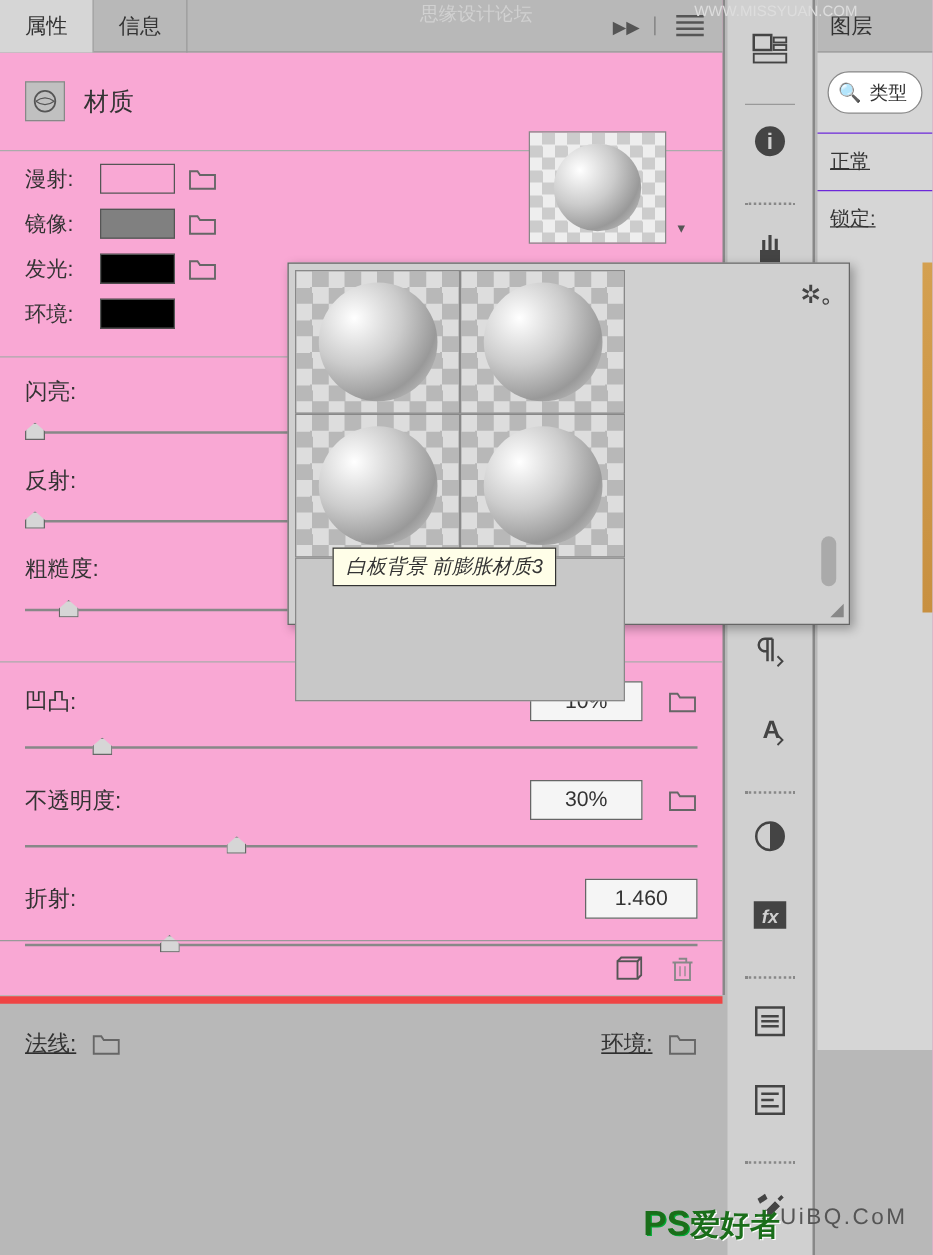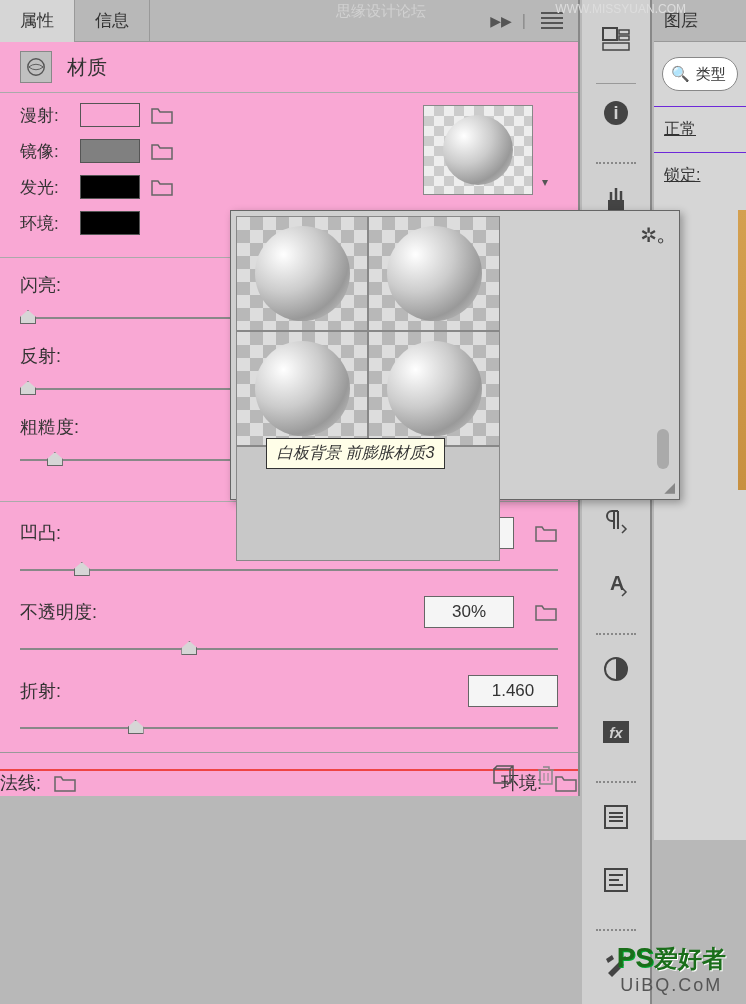--- a/index.html
+++ b/index.html
@@ -7,21 +7,21 @@
 
 .main-panel { position: absolute; left: 0; top: 0; width: 580px; height: 796px; background: #f9a8d4; border-right: 2px solid #888; }
 .tabs { display: flex; height: 42px; background: #b8b8b8; border-bottom: 1px solid #999; align-items: center; }
 .tab { padding: 10px 20px; font-size: 17px; color: #333; border-right: 1px solid #999; }
 .tab.active { background: #d6d6d6; }
 .tab-controls { margin-left: auto; display: flex; align-items: center; padding-right: 10px; gap: 10px; }
 .arrow-btn { color: #555; font-size: 14px; }
 .menu-lines { display: flex; flex-direction: column; gap: 3px; padding: 5px; }
 .menu-lines span { width: 22px; height: 2px; background: #555; display: block; }
 
-.section-header { display: flex; align-items: center; padding: 9px 20px; gap: 15px; }
+.section-header { display: flex; align-items: center; padding: 23px 20px; gap: 15px; }
 .section-icon { width: 32px; height: 32px; background: #c0c0c0; border: 1px solid #888; display: flex; align-items: center; justify-content: center; }
 .section-icon svg { width: 22px; height: 22px; }
 .section-title { font-size: 20px; color: #333; }
 
 .props { padding: 10px 20px; border-top: 1px solid #aaa; }
 .prop-row { display: flex; align-items: center; margin-bottom: 12px; gap: 10px; }
 .prop-label { width: 50px; font-size: 17px; color: #333; }
 .swatch { width: 60px; height: 24px; border: 1px solid #555; }
 .folder-icon { width: 24px; height: 20px; color: #666; }
 
@@ -33,21 +33,21 @@
 .slider-row { margin-bottom: 25px; }
 .slider-label { font-size: 18px; color: #333; margin-bottom: 8px; }
 .slider-track { width: 100%; height: 2px; background: #888; position: relative; margin-top: 20px; }
 .slider-thumb { position: absolute; top: -7px; width: 16px; height: 14px; background: #d6d6d6; border: 1px solid #666; clip-path: polygon(50% 0, 100% 50%, 100% 100%, 0 100%, 0 50%); }
 
 .value-row { display: flex; align-items: center; margin-bottom: 10px; }
 .value-label { font-size: 18px; color: #333; flex: 1; }
 .value-input { width: 90px; height: 32px; border: 1px solid #666; background: #f5f5f5; text-align: center; font-size: 17px; color: #333; }
 .folder-right { margin-left: 20px; }
 
-.bottom-row { display: flex; border-top: 2px solid #ef4444; gap: 30px; }
+.bottom-row { display: flex; padding: 20px; border-top: 6px solid #ef4444; gap: 30px; text-decoration: underline; }
 .bottom-item { display: flex; align-items: center; gap: 12px; font-size: 18px; color: #333; }
 
 .panel-footer { position: absolute; bottom: 0; left: 0; right: 0; height: 44px; border-top: 1px solid #999; display: flex; justify-content: flex-end; align-items: center; gap: 20px; padding-right: 20px; }
 
 .popup { position: absolute; left: 230px; top: 210px; width: 450px; height: 290px; background: #d0d0d0; border: 1px solid #666; box-shadow: 3px 3px 8px rgba(0,0,0,0.3); z-index: 100; }
 .popup-grid { display: flex; flex-wrap: wrap; padding: 5px; gap: 0; width: 405px; }
 .popup-item { width: 132px; height: 115px; background: repeating-conic-gradient(#b8b8b8 0% 25%, #ddd 0% 50%) 0 0/26px 26px; border: 1px solid #888; display: flex; align-items: center; justify-content: center; }
 .popup-item .sphere { width: 95px; height: 95px; }
 .popup-blank { width: 264px; height: 115px; background: #c8c8c8; border: 1px solid #888; }
 .popup-gear { position: absolute; right: 12px; top: 12px; color: #444; font-size: 20px; }
@@ -320,17 +320,17 @@
     </div>
   <div class="fr-row">
       <span>锁定:</span>
     </div>
   <div style="position:absolute; right:0; top:210px; width:8px; height:280px; background:linear-gradient(#d4a050,#c89040);"></div>
 </div>
 
 <div class="watermark-top2">思缘设计论坛</div>
 <div class="watermark-top">WWW.MISSYUAN.COM</div>
 <div class="watermark-bottom">
-  <div style="display:flex;flex-direction:column;align-items:center">
+  <div style="display:flex;flex-direction:row;align-items:flex-start">
     <div><span class="wb-logo">PS</span><span class="wb-text">爱好者</span></div>
     <div class="wb-sub">UiBQ.CoM</div>
   </div>
 </div>
 
 </body></html>

